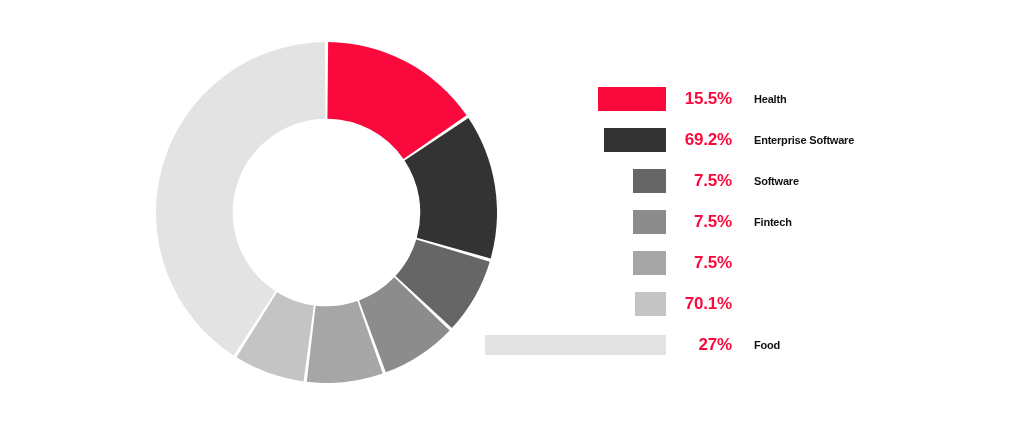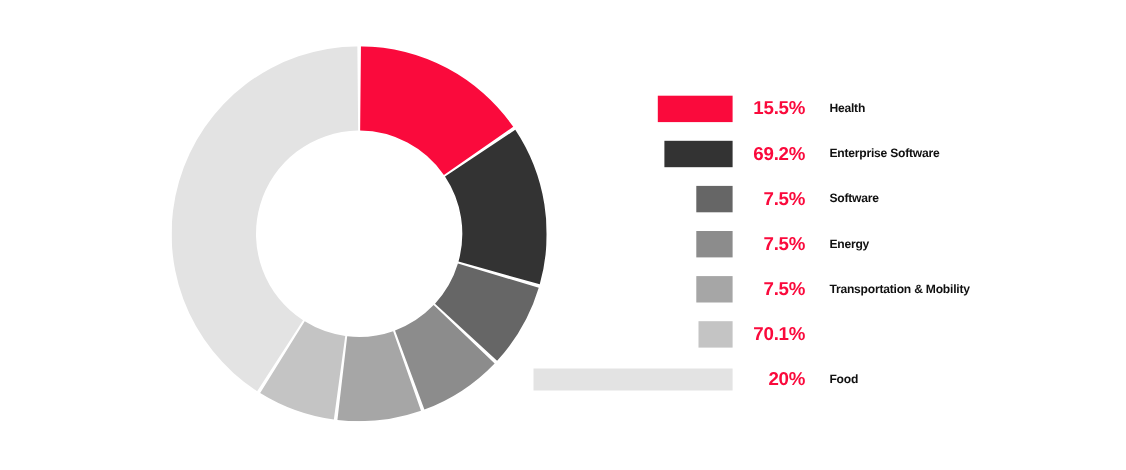--- a/index.html
+++ b/index.html
@@ -118,37 +118,36 @@
           <span class="swatch" style="background: rgb(102, 102, 102); width: 33px;"></span>
         </div>
         <span class="pct">7.5%</span>
         <span class="label">Software</span>
       </div>
       <div class="legend-row">
         <div class="swatch-col">
           <span class="swatch" style="background: rgb(140, 140, 140); width: 33px;"></span>
         </div>
         <span class="pct">7.5%</span>
-        <span class="label">Energy</span>
+        <span class="label">Fintech</span>
       </div>
       <div class="legend-row">
         <div class="swatch-col">
           <span class="swatch" style="background: rgb(166, 166, 166); width: 33px;"></span>
         </div>
         <span class="pct">7.5%</span>
-        <span class="label">Transportation &amp; Mobility</span>
       </div>
       <div class="legend-row">
         <div class="swatch-col">
           <span class="swatch" style="background: rgb(196, 196, 196); width: 31px;"></span>
         </div>
         <span class="pct">70.1%</span>
       </div>
       <div class="legend-row is-other">
         <div class="swatch-col">
           <span class="swatch" style="background: rgb(227, 227, 227); width: 181px;"></span>
         </div>
-        <span class="pct">20%</span>
+        <span class="pct">27%</span>
         <span class="label">Food</span>
       </div>
     </div>
 
 </div>
 
 </body></html>

